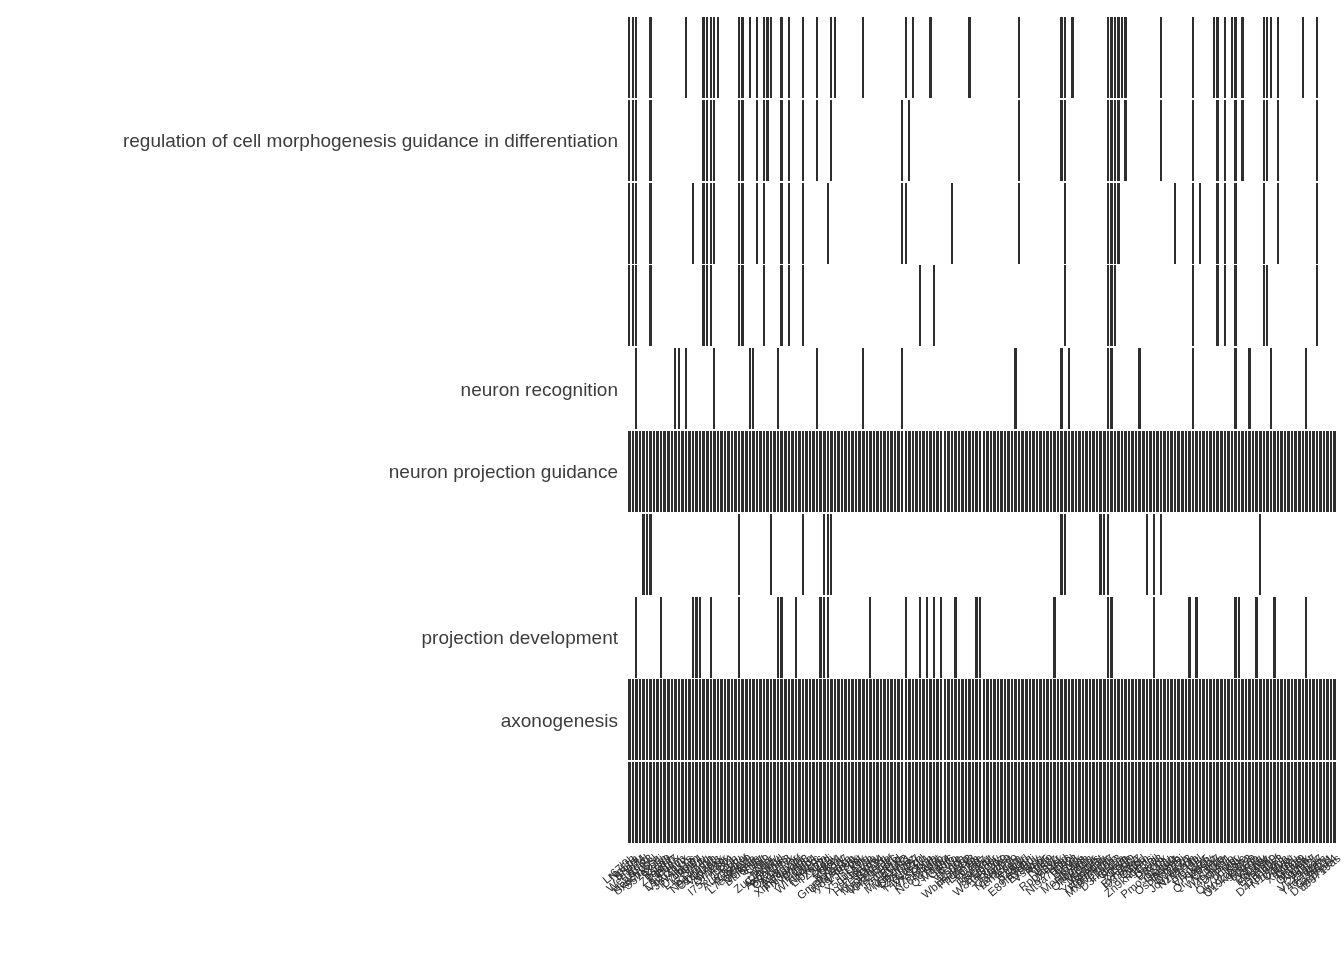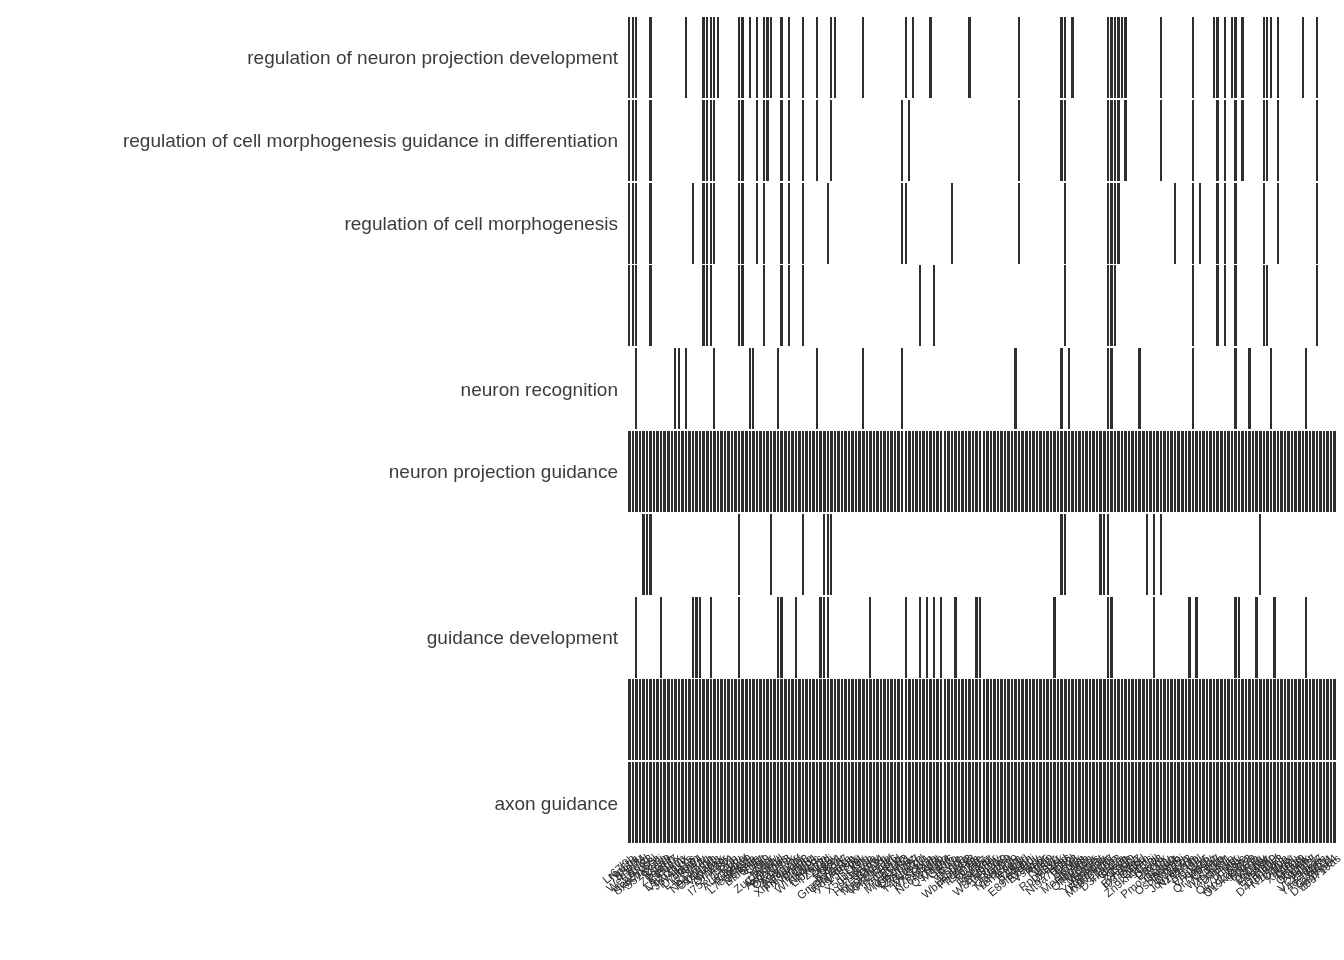--- a/index.html
+++ b/index.html
@@ -26,27 +26,25 @@
     font-size:11.5px;color:#2f2f2f;
     transform-origin:100% 0%;
     transform:rotate(-40deg);
   }
 </style>
 </head>
 <body>
 
 <div class="figure">
   <div class="row-labels" id="row-labels">
-      <div class="row-label" style="top: 0px; height: 82.8px; color: rgb(60, 60, 60);">regulation of neuron projection development</div>
       <div class="row-label" style="top: 82.8px; height: 82.8px; color: rgb(60, 60, 60);">regulation of cell morphogenesis guidance in differentiation</div>
-      <div class="row-label" style="top: 165.6px; height: 82.8px; color: rgb(60, 60, 60);">regulation of cell morphogenesis</div>
       <div class="row-label" style="top: 414px; height: 82.8px; color: rgb(60, 60, 60);">neuron projection guidance</div>
       <div class="row-label" style="top: 331.2px; height: 82.8px; color: rgb(60, 60, 60);">neuron recognition</div>
-      <div class="row-label" style="top: 579.6px; height: 82.8px; color: rgb(60, 60, 60);">guidance development</div>
-      <div class="row-label" style="top: 745.2px; height: 82.8px; color: rgb(60, 60, 60);">axon guidance</div>
+      <div class="row-label" style="top: 579.6px; height: 82.8px; color: rgb(60, 60, 60);">projection development</div>
+      <div class="row-label" style="top: 662.4px; height: 82.8px; color: rgb(60, 60, 60);">axonogenesis</div>
     </div>
   <div class="plot" id="plot">
       <div class="heat-row" style="top: 0px; height: 81px;">
         <div class="mark" style="left: 0px; width: 2.4px; background: rgb(46, 46, 46);"></div>
         <div class="mark" style="left: 3.545px; width: 2.4px; background: rgb(46, 46, 46);"></div>
         <div class="mark" style="left: 7.09px; width: 2.4px; background: rgb(46, 46, 46);"></div>
         <div class="mark" style="left: 21.27px; width: 2.4px; background: rgb(46, 46, 46);"></div>
         <div class="mark" style="left: 56.72px; width: 2.4px; background: rgb(46, 46, 46);"></div>
         <div class="mark" style="left: 74.445px; width: 2.4px; background: rgb(46, 46, 46);"></div>
         <div class="mark" style="left: 77.99px; width: 2.4px; background: rgb(46, 46, 46);"></div>

